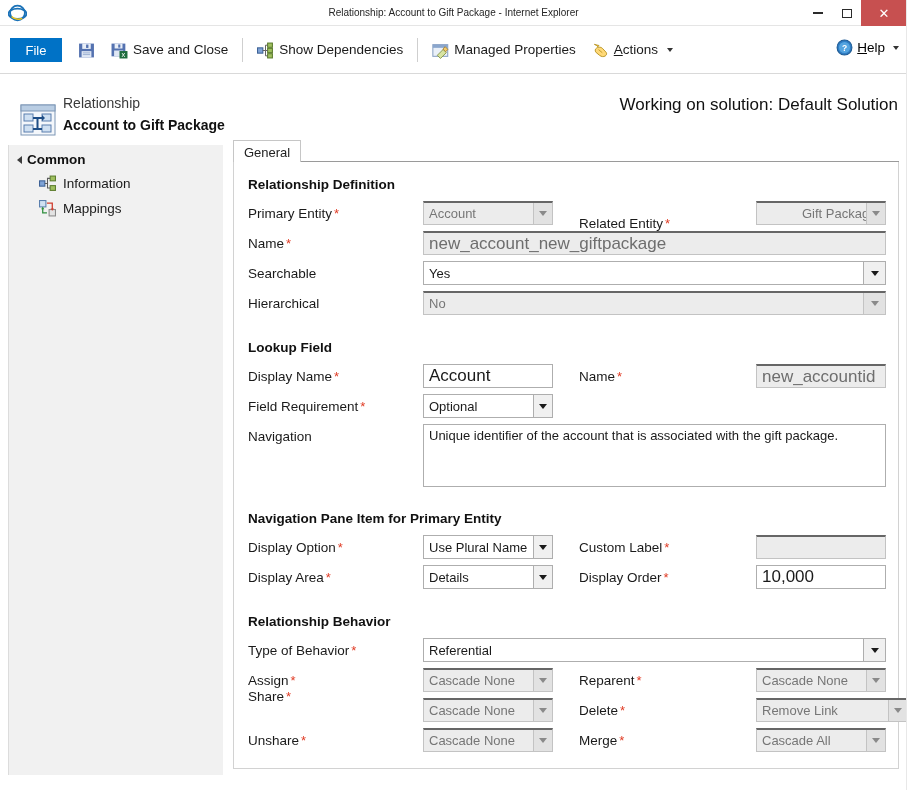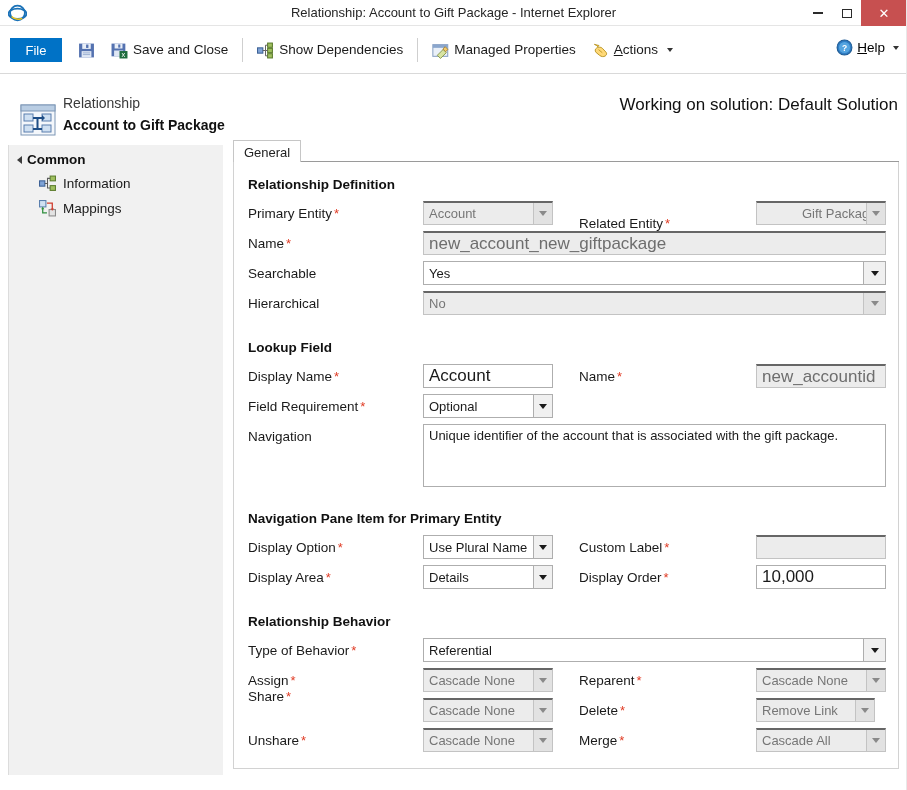--- a/index.html
+++ b/index.html
@@ -19,21 +19,21 @@
   }
   .ie-logo {
     width: 26px; height: 26px; margin-left: 4px;
     display: flex; align-items: center; justify-content: center;
     position: relative;
   }
   .ie-logo svg { display: block; }
   .title-text {
     position: absolute; left: 0; right: 0; top: 0; height: 26px;
     line-height: 26px; text-align: center;
-    font-size: 13px; color: #262626;
+    font-size: 10px; color: #262626;
     pointer-events: none;
   }
   .wincontrols {
     position: absolute; right: 0; top: 0; height: 26px;
     display: flex; align-items: stretch;
   }
   .wc {
     width: 29px; height: 26px; display: flex;
     align-items: center; justify-content: center;
     font-size: 11px; color: #2b2b2b; cursor: default;
@@ -431,21 +431,21 @@
     <span class="val">Cascade None</span>
     <span class="arw"></span>
   </div>
 
   <div class="fld-label" style="left:14px; top:527px;"><span>Share</span><span class="req">*</span></div>
   <div class="sel disabled" style="left:189px; top:536px; width:130px;">
     <span class="val">Cascade None</span>
     <span class="arw"></span>
   </div>
   <div class="fld-label" style="left:345px; top:541px;"><span>Delete</span><span class="req">*</span></div>
-  <div class="sel disabled" style="left:522px; top:536px; width:119px;">
+  <div class="sel disabled" style="left:522px; top:536px; width:152px;">
     <span class="val">Remove Link</span>
     <span class="arw"></span>
   </div>
 
   <div class="fld-label" style="left:14px; top:571px;"><span>Unshare</span><span class="req">*</span></div>
   <div class="sel disabled" style="left:189px; top:566px; width:130px;">
     <span class="val">Cascade None</span>
     <span class="arw"></span>
   </div>
   <div class="fld-label" style="left:345px; top:571px;"><span>Merge</span><span class="req">*</span></div>

